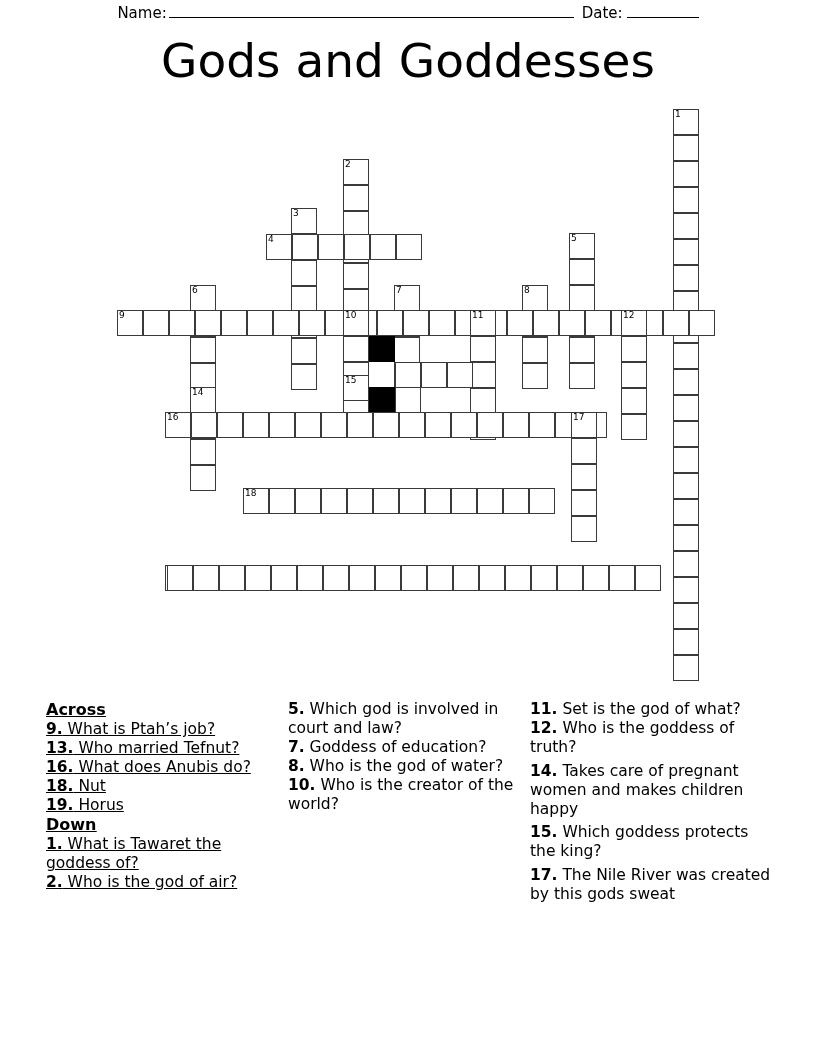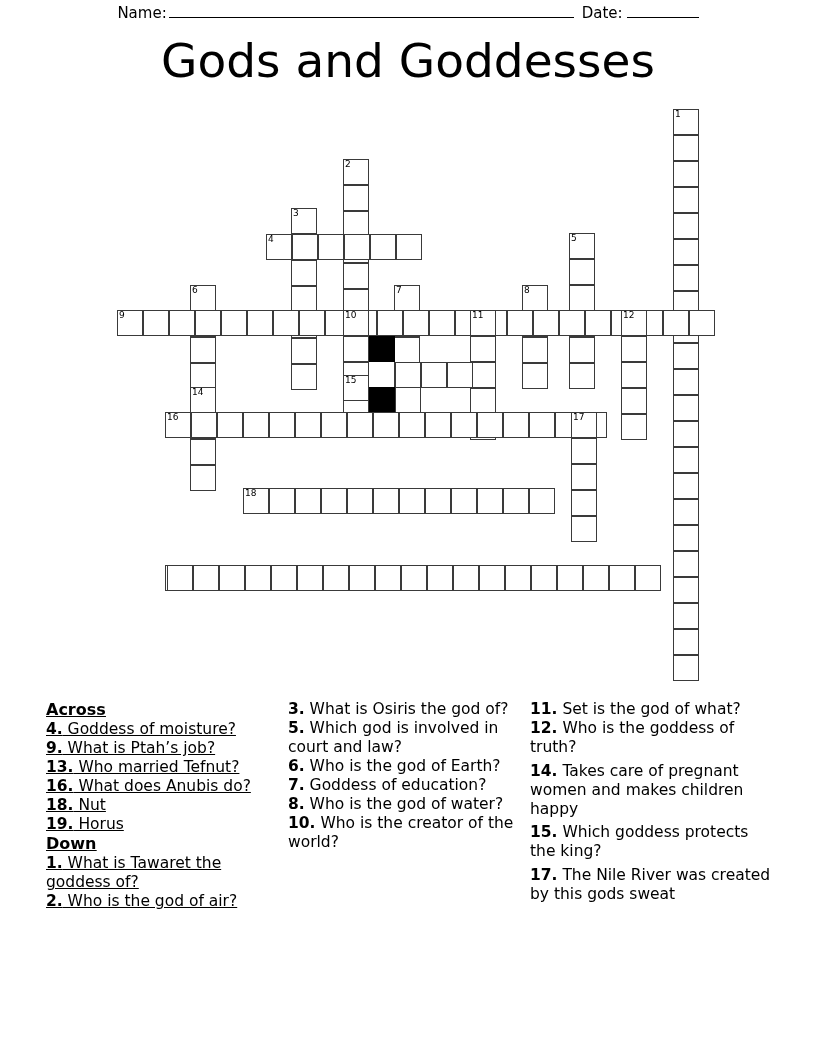--- a/index.html
+++ b/index.html
@@ -297,38 +297,35 @@
     <div class="cell" style="left: 583px; top: 565px;"></div>
     <div class="cell" style="left: 609px; top: 565px;"></div>
     <div class="cell" style="left: 635px; top: 565px;"></div>
     <div class="cell blk" style="left: 369px; top: 336px;"></div>
   </div>
 
 <div id="clues">
   <div class="col c1">
     <div class="heading">Across</div>
     <div id="col1-across">
-        <div class="clue"><b>4.</b><span> Goddess of moisture?</span></div>
         <div class="clue"><b>9.</b><span> What is Ptah’s job?</span></div>
         <div class="clue"><b>13.</b><span> Who married Tefnut?</span></div>
         <div class="clue"><b>16.</b><span> What does Anubis do?</span></div>
         <div class="clue"><b>18.</b><span> Nut</span></div>
         <div class="clue"><b>19.</b><span> Horus</span></div>
       </div>
     <div class="heading">Down</div>
     <div id="col1-down">
         <div class="clue"><b>1.</b><span> What is Tawaret the goddess of?</span></div>
         <div class="clue"><b>2.</b><span> Who is the god of air?</span></div>
       </div>
   </div>
   <div class="col c2">
     <div id="col2-down">
-        <div class="clue"><b>3.</b><span> What is Osiris the god of?</span></div>
         <div class="clue"><b>5.</b><span> Which god is involved in court and law?</span></div>
-        <div class="clue"><b>6.</b><span> Who is the god of Earth?</span></div>
         <div class="clue"><b>7.</b><span> Goddess of education?</span></div>
         <div class="clue"><b>8.</b><span> Who is the god of water?</span></div>
         <div class="clue"><b>10.</b><span> Who is the creator of the world?</span></div>
       </div>
   </div>
   <div class="col c3">
     <div id="col3-down">
         <div class="clue"><b>11.</b><span> Set is the god of what?</span></div>
         <div class="clue"><b>12.</b><span> Who is the goddess of truth?</span></div>
         <div class="clue" style="margin-top: 5px;"><b>14.</b><span> Takes care of pregnant women and makes children happy</span></div>

